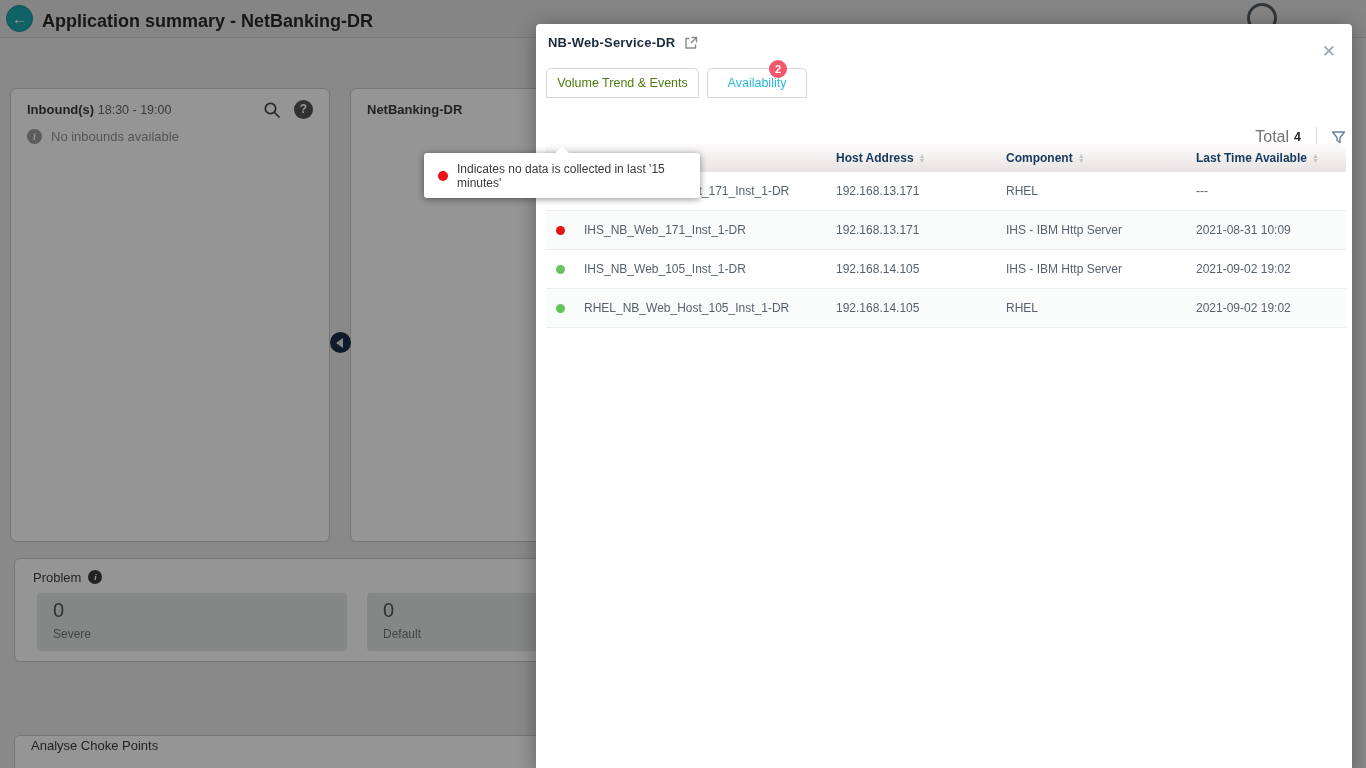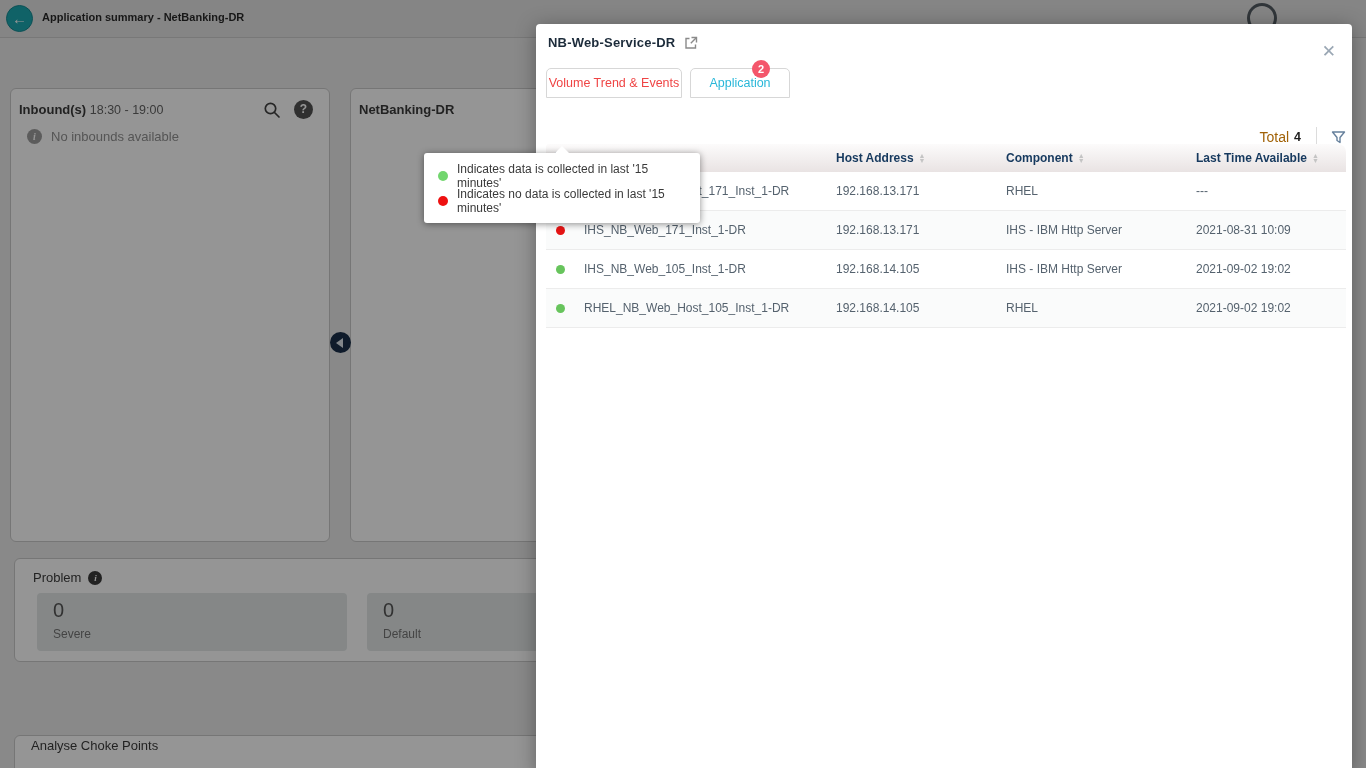--- a/index.html
+++ b/index.html
@@ -6,45 +6,45 @@
   html,body { width:1366px; height:768px; overflow:hidden; background:#eaeaea;
               font-family:"Liberation Sans", sans-serif; }
 
   
   .page { position:absolute; inset:0; background:#eaeaea; z-index:1; }
   .topbar { position:absolute; top:0; left:0; right:0; height:38px; background:#e2e2e2;
             border-bottom:1px solid #cbcbcb; }
   .back-btn { position:absolute; left:6px; top:5px; width:27px; height:27px; border-radius:50%;
               background:#13a5ae; border:1px solid #0d858d; color:#fff; display:flex;
               align-items:center; justify-content:center; font-size:15px; cursor:pointer; }
-  .topbar-title { position:absolute; left:42px; top:11px; font-size:11px; font-weight:bold; color:#1f1f1f; }
+  .topbar-title { position:absolute; left:42px; top:11px; font-size:18px; font-weight:bold; color:#1f1f1f; }
   .avatar-circle { position:absolute; left:1247px; top:3px; width:30px; height:30px;
                    border:3px solid #4e565e; border-radius:50%; background:transparent; }
 
   .card { position:absolute; background:#fff; border:1px solid #c8c8c8; border-radius:6px; }
   .inbound-card  { left:10px;  top:88px; width:320px; height:454px; }
   .nb-card       { left:350px; top:88px; width:520px; height:454px; }
-  .panel-title { position:absolute; left:8px; top:13px; font-size:13px; font-weight:bold; color:#333; }
+  .panel-title { position:absolute; left:16px; top:13px; font-size:13px; font-weight:bold; color:#333; }
   .time-range { font-weight:normal; color:#5d5d5d; font-size:12.5px; }
   .mag-icon { position:absolute; right:48px; top:12px; }
   .help-circle { position:absolute; right:16px; top:11px; width:19px; height:19px; border-radius:50%;
                  background:#4c4c4c; color:#fff; font-size:12px; font-weight:bold; text-align:center;
                  line-height:19px; cursor:pointer; }
   .empty-row { position:absolute; left:16px; top:40px; display:flex; align-items:center; gap:9px;
                color:#8d8d8d; font-size:13px; }
   .info-circle-gray { width:15px; height:15px; border-radius:50%; background:#9a9a9a; color:#fff;
                       font-size:10px; font-weight:bold; text-align:center; line-height:15px;
                       font-family:"Liberation Serif", serif; font-style:italic; flex:0 0 auto; }
   .collapse-btn { position:absolute; left:330px; top:332px; width:21px; height:21px; border-radius:50%;
                   background:#102742; display:flex; align-items:center; justify-content:center; cursor:pointer; }
   .collapse-tri { width:0; height:0; border-top:5px solid transparent; border-bottom:5px solid transparent;
                   border-right:7px solid #dde5ee; margin-right:2px; }
 
   .problem-card { left:14px; top:558px; width:1338px; height:104px; }
-  .problem-head { position:absolute; left:18px; top:11px; display:flex; align-items:center; gap:7px;
+  .problem-head { position:absolute; left:18px; top:11px; display:flex; align-items:flex-start; gap:7px;
                   font-size:13px; color:#333; }
   .info-circle-dark { width:14px; height:14px; border-radius:50%; background:#333; color:#fff;
                       font-size:9px; font-weight:bold; text-align:center; line-height:14px;
                       font-family:"Liberation Serif", serif; font-style:italic; }
   .stat-card { position:absolute; top:34px; width:310px; height:58px; background:#e2e7e7; border-radius:4px; }
   .stat-1 { left:22px; } .stat-2 { left:352px; }
   .stat-value { position:absolute; left:16px; top:6px; font-size:20px; color:#4f4f4f; }
   .stat-label { position:absolute; left:16px; top:34px; font-size:12px; color:#6f6f6f; }
 
   .analyse-card  { left:14px;  top:735px; width:658px; height:40px; border-radius:6px 6px 0 0; }
@@ -57,36 +57,36 @@
   
   .modal { position:absolute; left:536px; top:24px; width:816px; height:749px; background:#fff;
            border-radius:4px; box-shadow:0 3px 20px rgba(0,0,0,0.35); z-index:20; }
   .modal-title-row { position:absolute; left:12px; top:11px; display:flex; align-items:center; gap:9px; }
   .modal-title { font-size:13px; font-weight:bold; color:#1c2b3a; letter-spacing:0.2px; }
   .close-btn { position:absolute; right:16px; top:19px; font-size:17px; color:#9aa7b4; cursor:pointer; line-height:1; }
 
   .tabs { position:absolute; left:10px; top:44px; display:flex; gap:8px; }
   .tab { height:30px; border:1px solid #d7d7d7; border-radius:5px 5px 0 0; background:#fff;
          display:flex; align-items:center; justify-content:center; font-size:12.5px; cursor:pointer; }
-  .tab-inactive { width:136px; color:#ef4444; }
+  .tab-inactive { width:153px; color:#4d7c0f; }
   .tab-active { width:100px; color:#29b7d9; position:relative; }
   .badge { position:absolute; top:-9px; left:61px; min-width:18px; height:18px; border-radius:50%;
            background:#f4566b; color:#fff; font-size:11px; font-weight:bold; display:flex;
            align-items:center; justify-content:center; }
 
   .search-box { position:absolute; left:10px; top:89px; width:191px; height:26px;
                 border:1px solid #d5d5d5; border-radius:6px; background:#fff; }
   .search-box input { position:absolute; inset:0; border:none; outline:none; border-radius:6px;
                       font-size:12px; padding:0 26px 0 10px; color:#555;
                       font-family:"Liberation Sans", sans-serif; }
   .search-box input::placeholder { color:#b9b9b9; }
   .search-box .sicon { position:absolute; right:7px; top:6px; }
 
   .meta-row { position:absolute; top:102px; right:6px; display:flex; align-items:center; height:22px; }
-  .total-label { font-size:14px; color:#a16207; }
+  .total-label { font-size:16px; color:#737373; }
   .total-value { font-size:12.5px; font-weight:bold; color:#1f1f1f; margin-left:5px; }
   .meta-divider { width:1px; height:20px; background:#dcdcdc; margin:0 14px 0 15px; }
 
   .table { position:absolute; left:10px; top:120px; width:800px; }
   .thead, .trow { display:grid; grid-template-columns:28px 252px 170px 190px 160px; align-items:center; }
   .thead { height:28px; background:linear-gradient(#fcfbfb,#e9e3e3); border-radius:3px 8px 0 0;
            font-size:12px; font-weight:bold; color:#16395e; }
   .th { display:flex; align-items:center; gap:5px; padding-left:10px; cursor:pointer; }
   .th-info { padding-left:0; justify-content:center; }
   .info-circle-navy { width:14px; height:14px; border-radius:50%; background:#16395e; color:#fff;
@@ -190,21 +190,21 @@
         </svg>
     </span>
   </div>
   <div class="close-btn">✕</div>
 
   <div class="tabs">
     <div class="tab tab-inactive">
       <span>Volume Trend &amp; Events</span>
     </div>
     <div class="tab tab-active">
-      <span>Application</span>
+      <span>Availability</span>
       <span class="badge">2</span>
     </div>
   </div>
 
 
   <div class="meta-row">
     <span class="total-label">Total</span>
     <span class="total-value">4</span>
     <span class="meta-divider"></span>
     <span>
@@ -286,20 +286,16 @@
         <div class="td">2021-09-02 19:02</div>
       </div>
     </div>
   </div>
 
   <div class="modal-footer-line"></div>
 </div>
 
 <div class="tooltip">
   <div class="tip-line">
-    <span class="tip-dot green"></span>
-    <span>Indicates data is collected in last '15 minutes'</span>
-  </div>
-  <div class="tip-line">
     <span class="tip-dot red"></span>
     <span>Indicates no data is collected in last '15 minutes'</span>
   </div>
 </div>
 
 </body></html>

